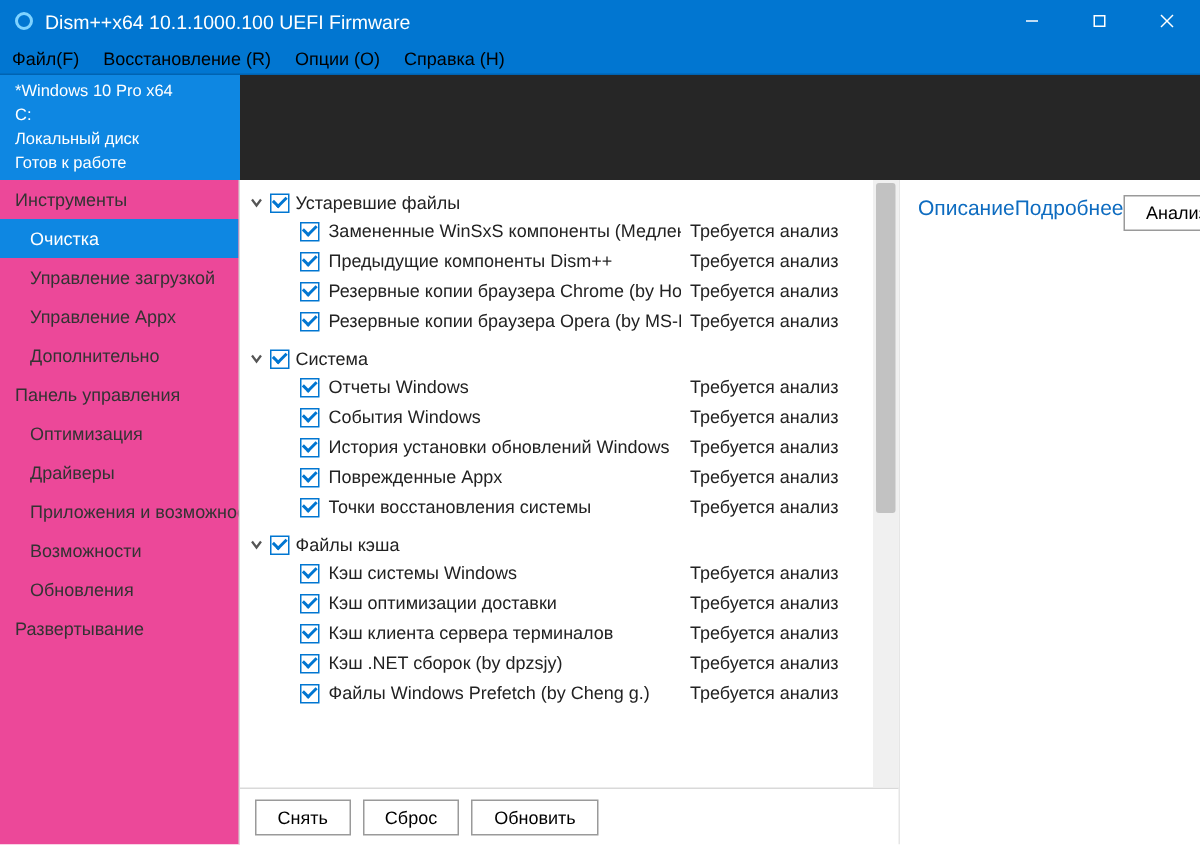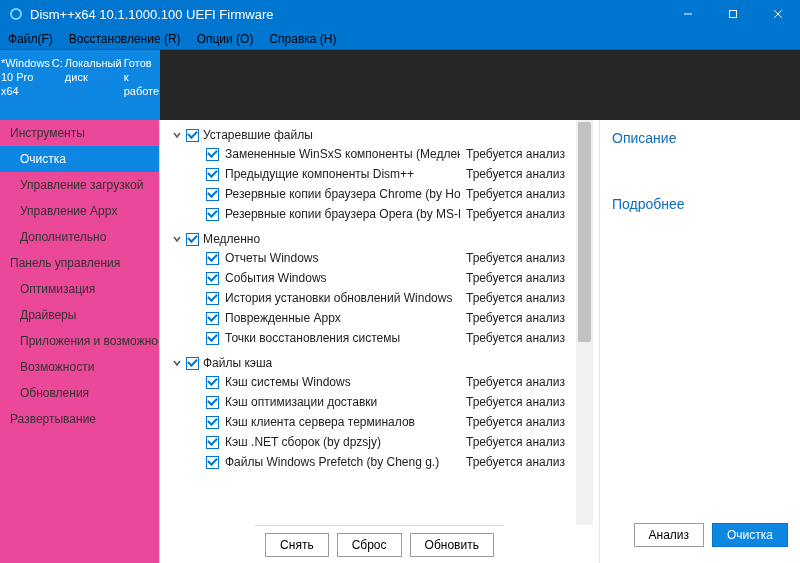--- a/index.html
+++ b/index.html
@@ -11,34 +11,34 @@
   .titlebar .title { flex: 1; font-size: 13px; white-space: nowrap; overflow: hidden; }
   .win-controls { display: flex; height: 100%; }
   .win-btn { width: 45px; display: flex; align-items: center; justify-content: center; color: #fff; }
 
   
   .menubar { height: 22px; background: #0176d1; color: #000000; display: flex; align-items: center; border-bottom: 1px solid #0063b1; }
   .menubar .menu-item { padding: 0 8px; height: 100%; display: flex; align-items: center; font-size: 12px; }
 
   
   .info-strip { height: 70px; display: flex; }
-  .image-tile { width: 160px; background: #0e87e2; color: #fff; padding: 6px 10px; font-size: 11px; display: flex; flex-direction: row; justify-content: center; gap: 2px; line-height: 14px; }
+  .image-tile { width: 160px; background: #0e87e2; color: #fff; padding: 6px 10px; font-size: 11px; display: flex; flex-direction: column; justify-content: center; gap: 2px; line-height: 14px; }
   .info-rest { flex: 1; background: #262626; }
 
   
   .body { display: flex; height: calc(563px - 28px - 22px - 70px); }
 
   
   .nav { width: 160px; border-right: 1px solid #d9d9d9; background: #ec4899; overflow: hidden; }
   .nav-group-hdr { padding: 6px 10px; font-size: 12px; color: #333; }
   .nav-item { padding: 6px 10px 6px 20px; font-size: 12px; color: #333; white-space: nowrap; overflow: hidden; }
   .nav-item.selected { background: #0e87e2; color: #fff; }
 
   
-  .center { flex: 1; display: flex; flex-direction: column; border-right: 1px solid #e5e5e5; position: relative; align-items: center; }
+  .center { flex: 1; display: flex; flex-direction: column; border-right: 1px solid #e5e5e5; position: relative; }
   .tree-wrap { flex: 1; display: flex; overflow: hidden; }
   .tree { flex: 1; padding: 6px 0 6px 6px; overflow: hidden; }
   .scrollbar { width: 17px; background: #f0f0f0; position: relative; }
   .scrollbar .thumb { position: absolute; left: 2px; right: 2px; top: 2px; height: 220px; background: #c2c2c2; border-radius: 2px; }
 
   .grp { margin-bottom: 6px; }
   .grp-hdr { display: flex; align-items: center; gap: 4px; padding: 2px 0; }
   .expander { width: 10px; height: 10px; display: inline-flex; align-items: center; justify-content: center; color: #555; }
   .chk { width: 13px; height: 13px; border: 1px solid #0176d1; display: inline-flex; align-items: center; justify-content: center; background: #fff; flex-shrink: 0; }
   .chk.checked::after { content: ""; display: block; width: 7px; height: 4px; border-left: 2px solid #0176d1; border-bottom: 2px solid #0176d1; transform: rotate(-45deg) translate(1px,-1px); }
@@ -47,21 +47,21 @@
   .row { display: flex; align-items: center; gap: 6px; padding: 3px 0 3px 34px; font-size: 12px; color: #222; }
   .row .name { flex: 1; white-space: nowrap; overflow: hidden; text-overflow: clip; max-width: 235px; }
   .row .status { width: 110px; color: #222; white-space: nowrap; }
 
   
   .footer { height: 38px; border-top: 1px solid #d9d9d9; display: flex; align-items: center; padding: 0 10px; gap: 8px; }
   .btn { height: 24px; padding: 0 14px; border: 1px solid #9a9a9a; background: #fff; font-size: 12px; display: inline-flex; align-items: center; justify-content: center; cursor: default; }
   .btn.primary { background: #0e87e2; color: #fff; border-color: #0176d1; }
 
   
-  .right { width: 200px; padding: 10px 12px; display: flex; flex-direction: column; }
+  .right { width: 200px; padding: 10px 12px; display: flex; flex-direction: row; }
   .right-hdr { color: #0e6cc0; font-size: 14px; margin-bottom: 20px; }
   .right .spacer { flex: 1; }
   .right-footer { display: flex; gap: 8px; justify-content: flex-end; padding-bottom: 6px; }
 </style>
 </head>
 <body>
 
 <div class="titlebar">
   <span class="app-icon">
     <svg width="14" height="14" viewBox="0 0 14 14">
@@ -158,21 +158,21 @@
             </div>
           </div>
           <div class="grp">
             <div class="grp-hdr">
               <span class="expander">
                 <svg width="8" height="8" viewBox="0 0 8 8">
                   <path d="M1 2 L4 6 L7 2" fill="none" stroke="#555" stroke-width="1.5"></path>
                 </svg>
               </span>
               <span class="chk checked"></span>
-              <span class="grp-label">Медленно</span>
+              <span class="grp-label">Система</span>
             </div>
             <div class="row">
               <span class="chk checked"></span>
               <span class="name">Отчеты Windows</span>
               <span class="status">Требуется анализ</span>
             </div>
             <div class="row">
               <span class="chk checked"></span>
               <span class="name">События Windows</span>
               <span class="status">Требуется анализ</span>

